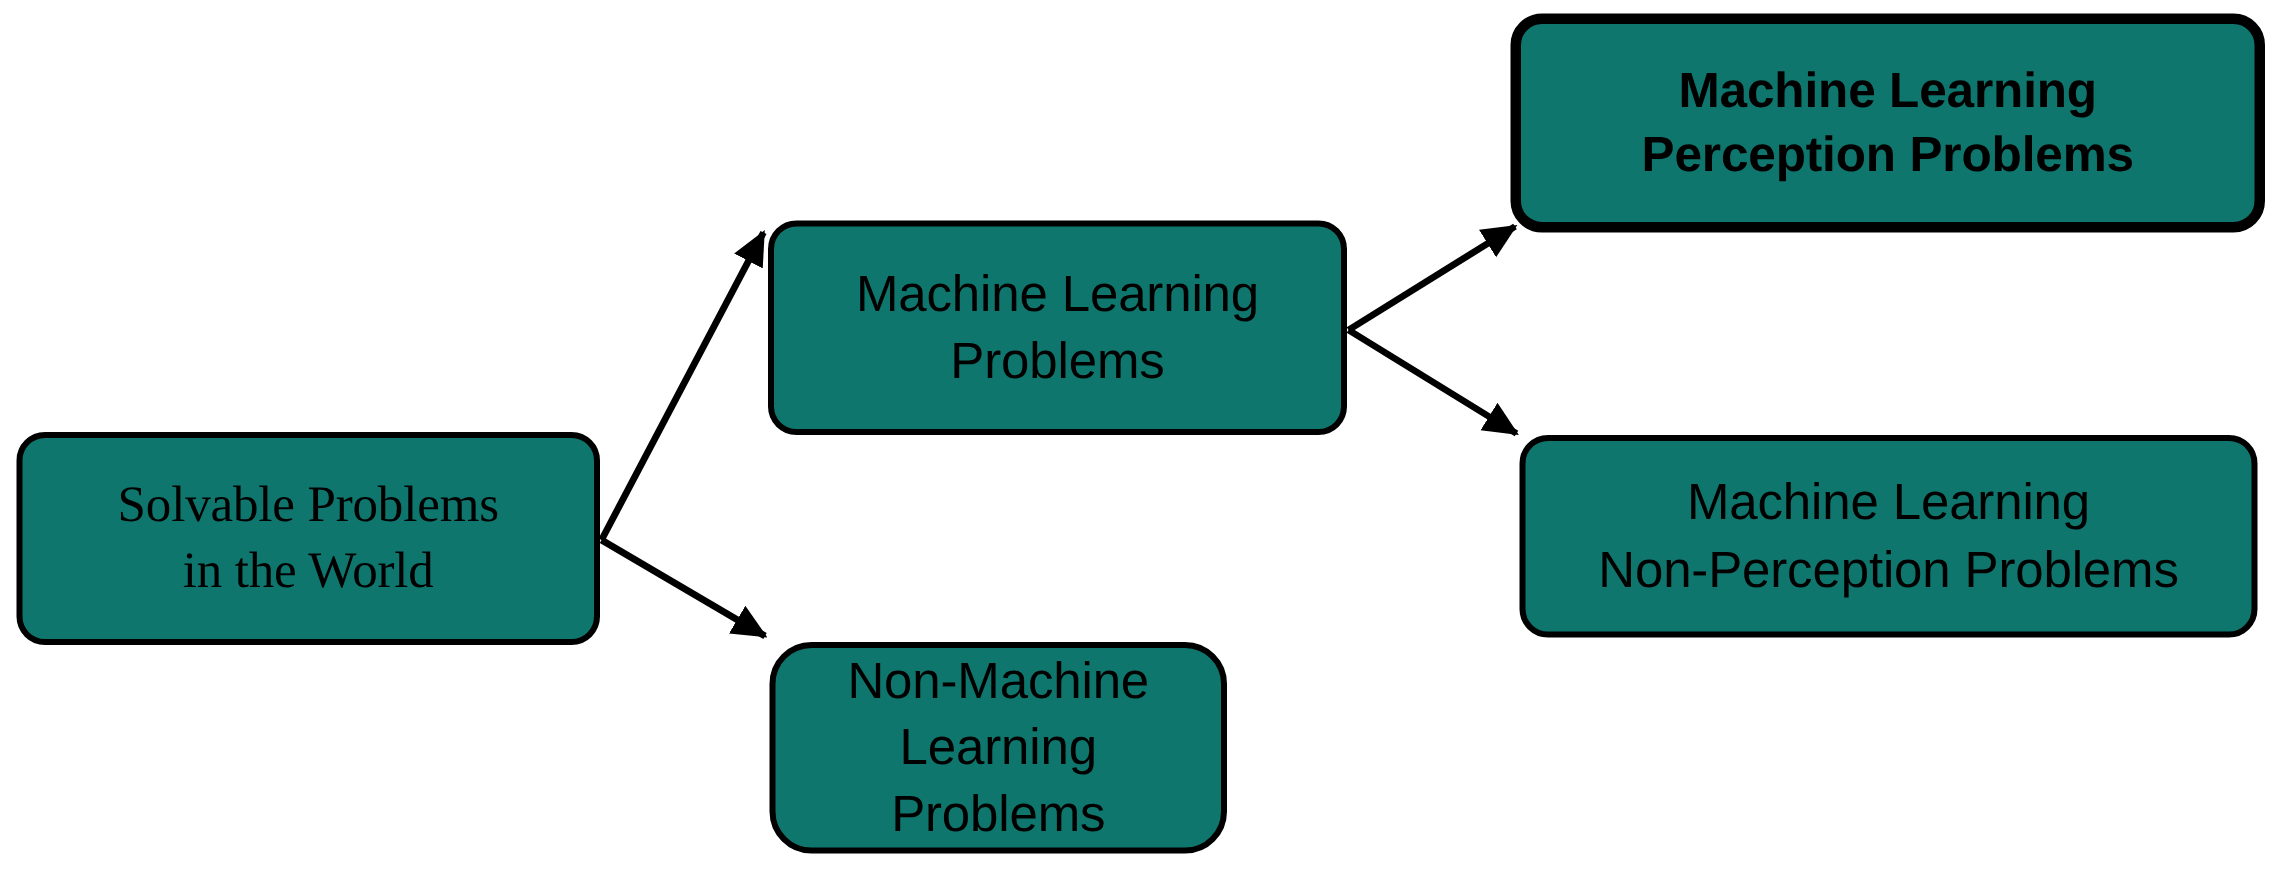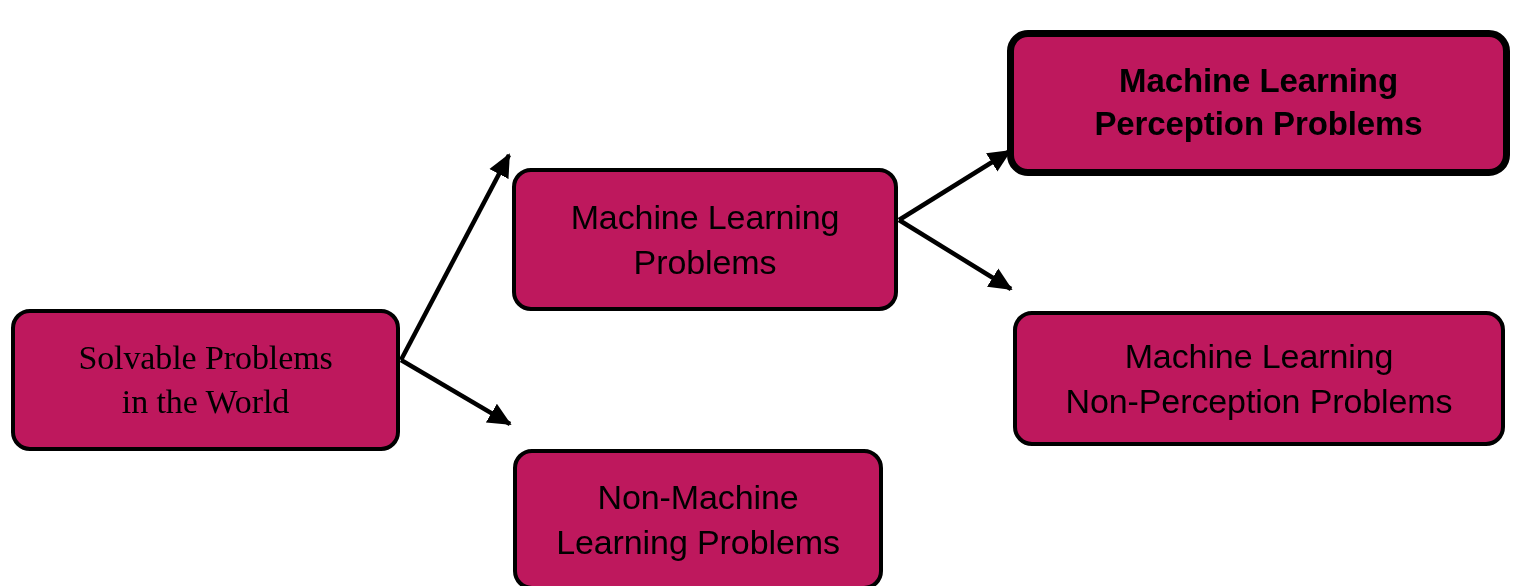--- a/index.html
+++ b/index.html
@@ -20,29 +20,28 @@
     position: absolute;
     left: 0;
     top: 0;
     width: 1517px;
     height: 586px;
     pointer-events: none;
   }
   .node {
     position: absolute;
     box-sizing: border-box;
-    background: #be185d;
+    background: #0f766e;
     border: 4px solid #000000;
     border-radius: 19px;
     display: flex;
     align-items: center;
     justify-content: center;
     text-align: center;
     z-index: 2;
-    margin-top: 21px;
   }
   .node.emphasis {
     border-width: 7px;
     border-radius: 21px;
   }
   .node-label {
     color: #000000;
     font-size: 34px;
     font-weight: 400;
     line-height: 1.30;
@@ -51,21 +50,21 @@
     padding: 0 10px;
   }
   .node.emphasis .node-label {
     font-weight: 700;
     font-size: 33px;
   }
 
   
   #node-root             { left: 11px;   top: 288px; width: 389px; height: 142px; font-family: Liberation Serif, serif; }
   #node-ml               { left: 512px;  top: 147px; width: 386px; height: 143px; }
-  #node-nonml            { left: 513px;  top: 428px; width: 370px; height: 141px; }
+  #node-nonml            { left: 513px;  top: 428px; width: 305px; height: 141px; border-radius: 28px; }
   #node-ml-perception    { left: 1007px; top: 9px;   width: 503px; height: 146px; }
   #node-ml-nonperception { left: 1013px; top: 290px; width: 492px; height: 135px; }
 </style>
 </head>
 <body>
 
 <div id="canvas">
 
   <svg id="edge-layer" viewBox="0 0 1517 586" width="1517" height="586" xmlns="http://www.w3.org/2000/svg">
     <defs>

